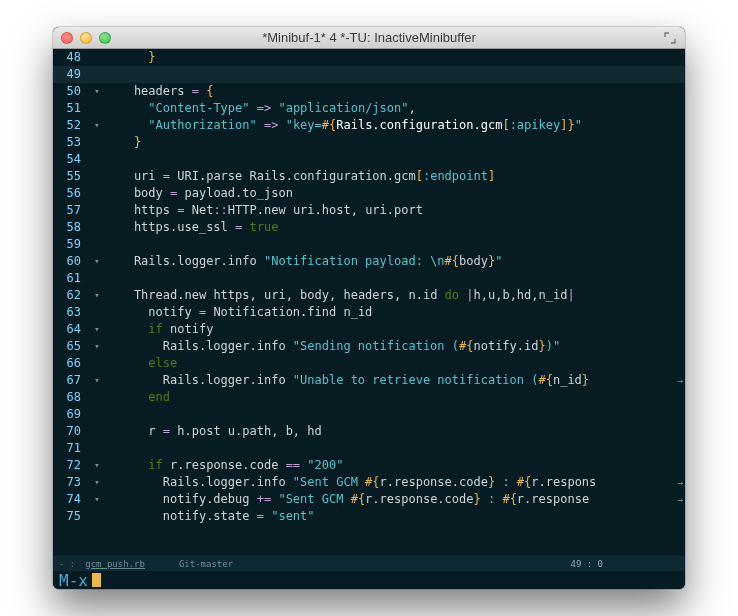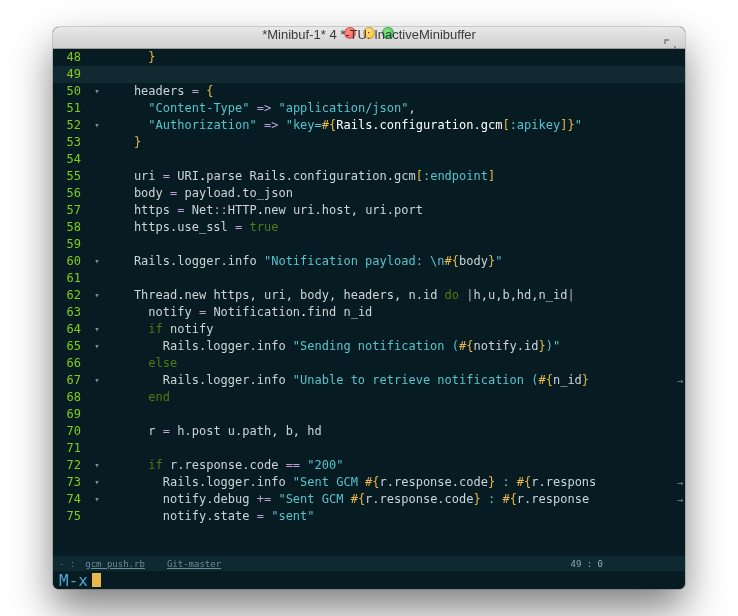--- a/index.html
+++ b/index.html
@@ -23,21 +23,20 @@
     flex-direction: column;
   }
   .titlebar {
     height: 22px;
     background: linear-gradient(#e8e8e8, #cfcfcf);
     border-bottom: 1px solid #9a9a9a;
     display: flex;
     align-items: center;
     position: relative;
     padding: 0 8px;
-    flex-direction: column;
   }
   .traffic {
     display: flex;
     gap: 7px;
     align-items: center;
   }
   .light {
     width: 12px;
     height: 12px;
     border-radius: 50%;
@@ -71,21 +70,21 @@
     position: relative;
   }
   .code {
     flex: 1;
     color: #cbd5d8;
     white-space: pre;
     overflow: hidden;
     position: relative;
   }
   .row { display: flex; height: 17px; }
-  .row .g { width: 36px; text-align: right; padding-right: 8px; color: #84cc16; flex-shrink: 0; }
+  .row .g { width: 36px; text-align: right; padding-right: 8px; color: #7dd3fc; flex-shrink: 0; }
   .row .f { width: 16px; text-align: center; color: #7a9096; font-size: 9px; flex-shrink: 0; display:flex; align-items:center; justify-content:center;}
   .row .c { flex: 1; white-space: pre; overflow: hidden; }
   .c-bg { background: #112a32; flex-direction: column; }
 
   
   .tok-plain { color: #ffffff; }
   .tok-kw    { color: #4d7c0f; }   
   .tok-str   { color: #56c4cc; }   
   .tok-op    { color: #bfa0d4; }   
   .tok-block { color: #bfa0d4; }   
@@ -111,21 +110,21 @@
     border-top: 1px solid #0a2028;
     display: flex;
     align-items: center;
     font-size: 9px;
     color: #7fa3b0;
     padding: 0 6px;
     gap: 10px;
   }
   .modeline .file { color: #6e8b95; text-decoration: underline; }
   .modeline .minor { color: #6e8b95; }
-  .modeline .vc { color: #6e8b95; margin-left: 12px; text-decoration: underline;}
+  .modeline .vc { color: #6e8b95; margin-left: 24px;}
   .modeline .pos { margin-left: auto; margin-right: 76px; color: #8aaab5; }
 
   .minibuffer {
     height: 18px;
     background: #071b22;
     display: flex;
     align-items: center;
     font-size: 16px;
     padding-left: 6px;
   }

